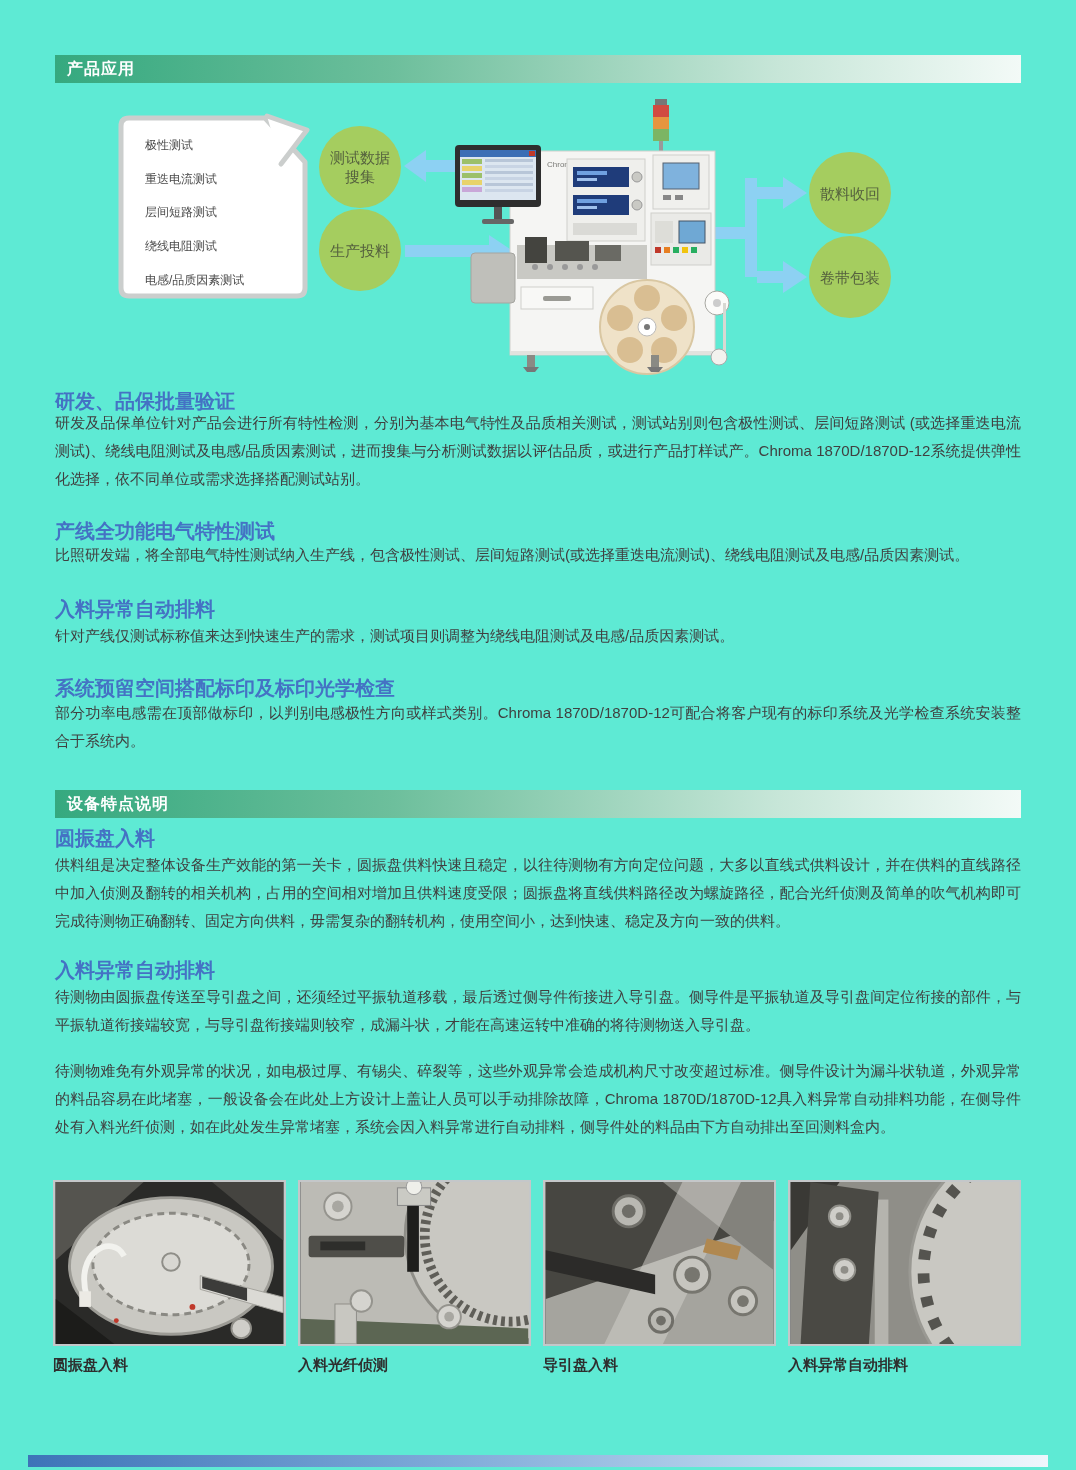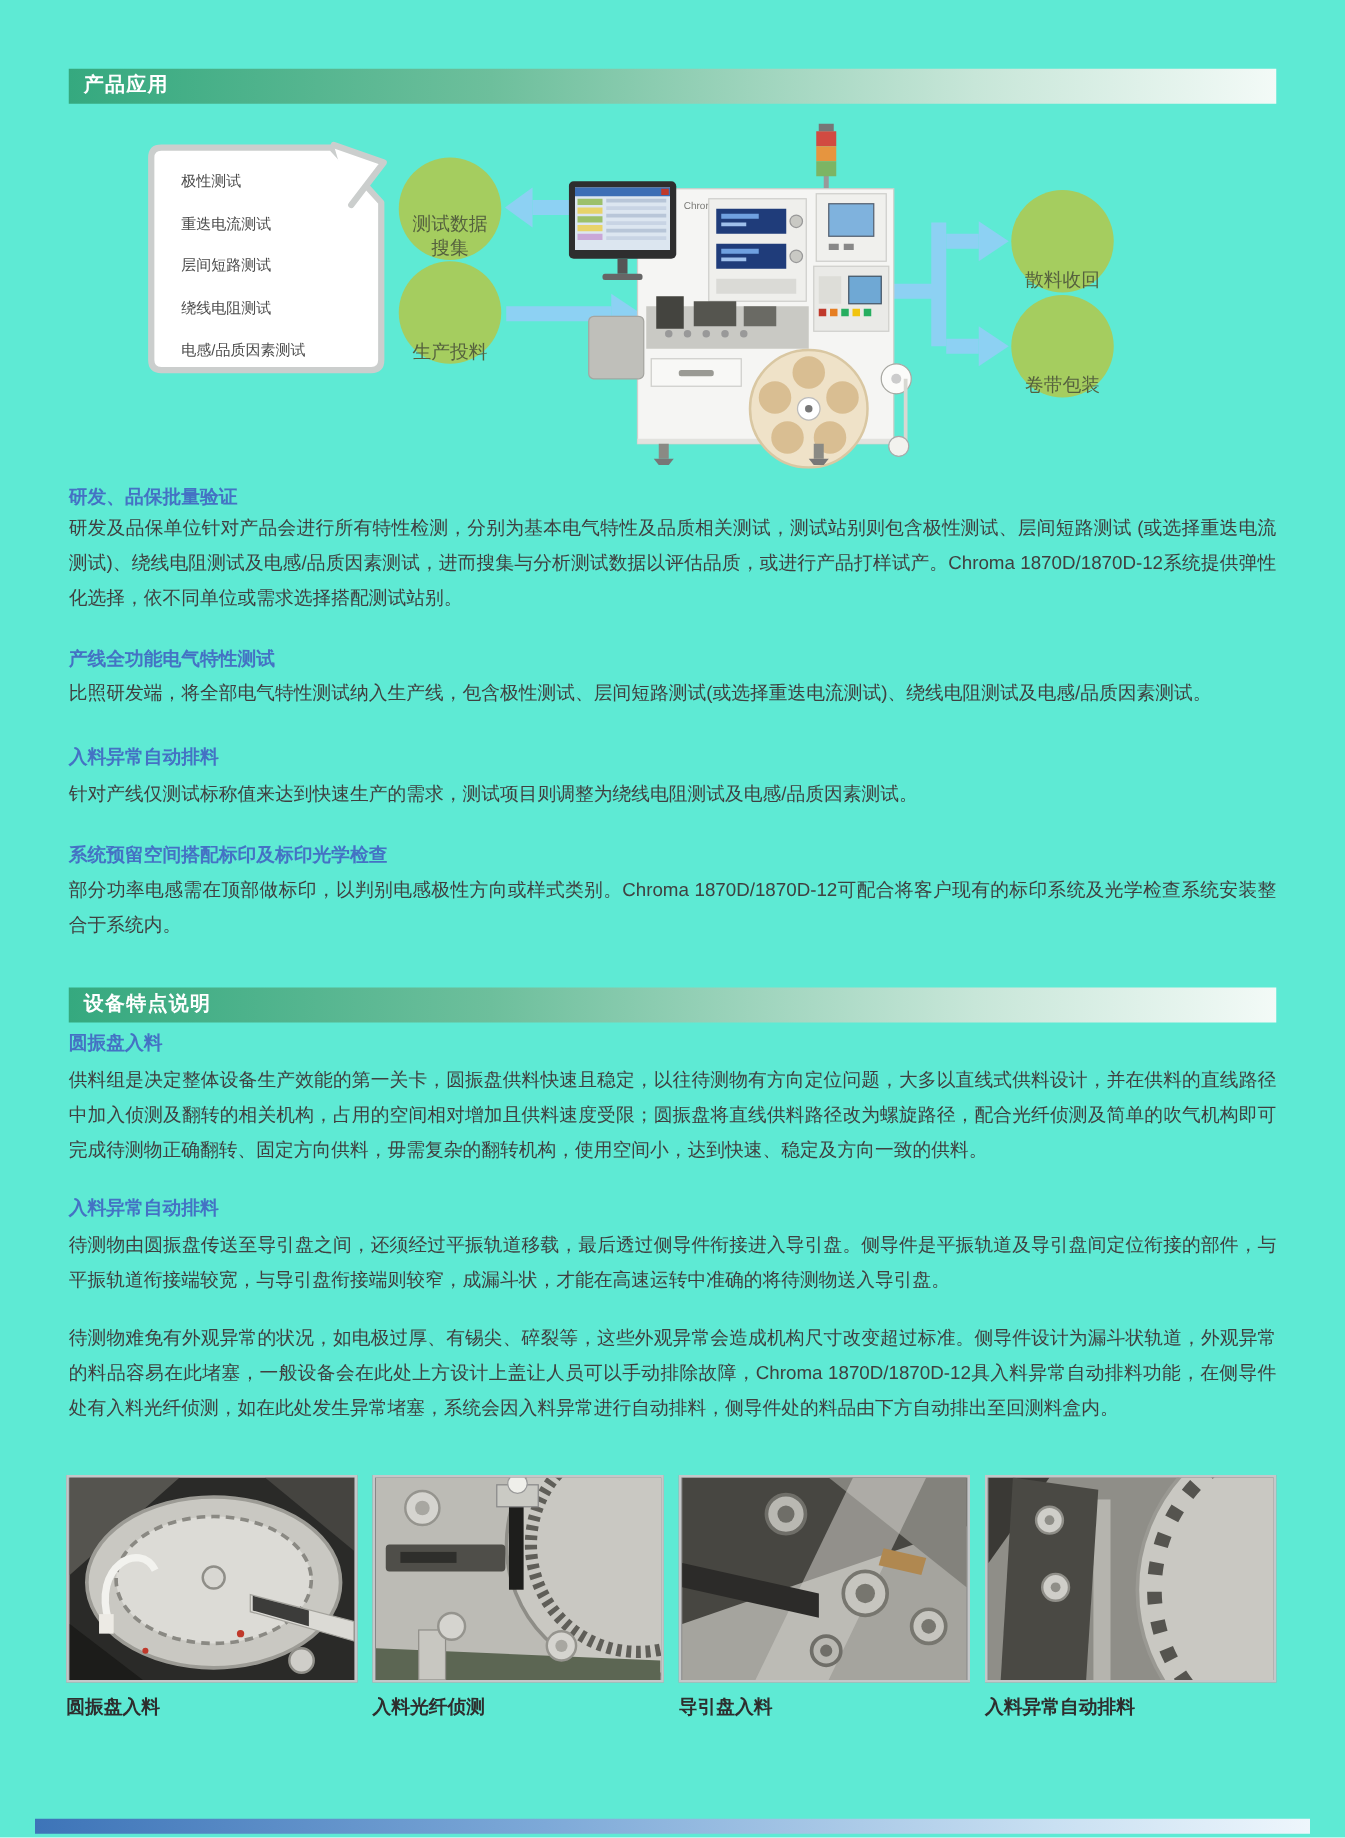--- a/index.html
+++ b/index.html
@@ -2,29 +2,29 @@
 <html><head>
 <meta charset="utf-8">
 <style>
   html,body{margin:0;padding:0;background:#ffffff;}
   .page{position:relative;width:1076px;height:1470px;background:#5eead4;overflow:hidden;
         font-family:"Liberation Sans","DejaVu Sans",sans-serif;color:#3f3f3f;}
   .gbar{position:absolute;left:55px;width:966px;height:28px;
         background:linear-gradient(90deg,#35a97f 0%,#6dbf9c 35%,#c7e6d8 75%,#f3faf7 100%);
         color:#fff;font-size:16px;font-weight:700;letter-spacing:1px;
         line-height:28px;padding-left:12px;box-sizing:border-box;}
-  .bhead{position:absolute;left:55px;width:966px;font-size:15px;font-weight:600;color:#4472c4;}
+  .bhead{position:absolute;left:55px;width:966px;font-size:20px;font-weight:600;color:#4472c4;}
   .para{position:absolute;left:55px;width:966px;font-size:15px;line-height:28px;color:#404040;
         text-align:justify;}
   .diagram{position:absolute;left:55px;top:90px;width:966px;height:295px;}
   .abs{position:absolute;}
   .doc-list{position:absolute;left:90px;top:39px;}
   .doc-list div{height:33.6px;display:flex;align-items:center;font-size:12px;color:#4a4a4a;}
   .circle{position:absolute;width:82px;height:82px;border-radius:50%;background:#a5cd5f;
-          display:flex;flex-direction:column;align-items:center;justify-content:flex-end;
+          display:flex;flex-direction:column;align-items:center;justify-content:center;
           font-size:15px;color:#55613e;line-height:19px;text-align:center;}
   .photo-fig{position:absolute;top:1180px;width:233px;}
   .photo-img{width:233px;height:166px;border:2px solid #c4c7c9;box-sizing:border-box;overflow:hidden;background:#888;}
   .photo-cap{margin-top:10px;font-size:15px;font-weight:700;color:#2e2e2e;}
   .footer-rule{position:absolute;left:28px;top:1455px;width:1020px;height:12px;
         background:linear-gradient(90deg,#3d74b8 0%,#7da9d8 40%,#c9e0f2 80%,#eef6fc 100%);}
 </style>
 </head>
 <body>
 

